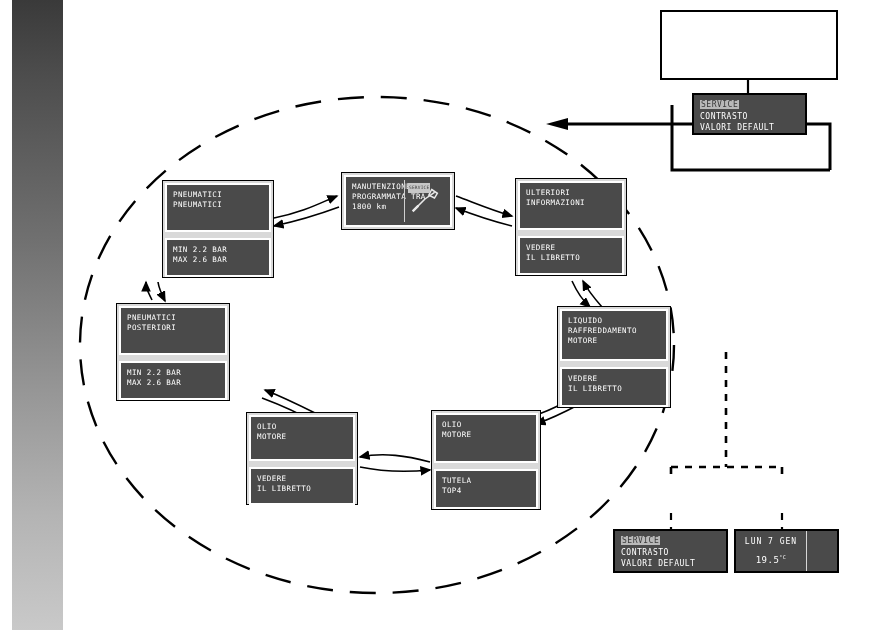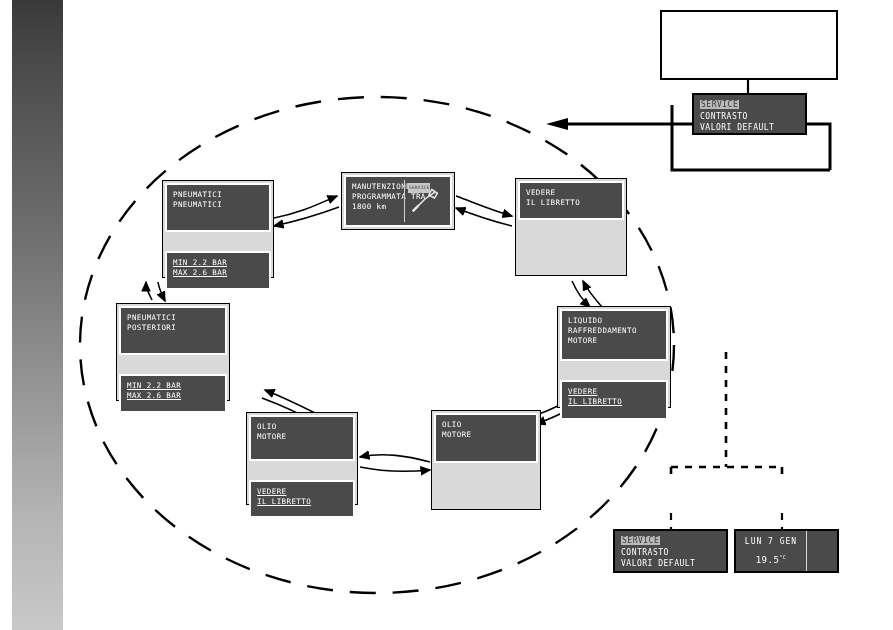--- a/index.html
+++ b/index.html
@@ -31,21 +31,21 @@
     background:#4a4a4a;
     border:2px solid #ffffff;
     box-sizing:border-box;
     color:#ffffff;
     font-size:7.5px;
     line-height:10px;
     letter-spacing:.4px;
     padding:5px 6px;
     position:relative;
   }
-  .screen .panel + .panel{margin-top:19px;text-decoration:underline;}
+  .screen .panel + .panel{margin-top:6px;}
   .screen .line{white-space:pre;}
 
   
   .menu-screen{
     position:absolute;
     background:#4a4a4a;
     border:2px solid #000;
     color:#ffffff;
     font-size:8px;
     line-height:11.5px;
@@ -184,20 +184,24 @@
         <span class="svc-label">SERVICE</span>
         <svg viewBox="0 0 40 40" width="40" height="38">
           <path d="M8,32 L20,20 M20,20 L30,13 M27,10 L33,14 L30,19 L24,16 z" fill="none" stroke="#e8e8e8" stroke-width="1.6"></path>
           <path d="M7,33 L13,27" stroke="#e8e8e8" stroke-width="2.4"></path>
         </svg>
       </div>
     </div>
   </div>
 
   <div class="screen" style="left:503px;top:178px;width:112px;height:98px;">
+    <div class="panel" style="height:49px;">
+      <div class="line">ULTERIORI</div>
+      <div class="line">INFORMAZIONI</div>
+    </div>
     <div class="panel" style="height:39px;">
       <div class="line">VEDERE</div>
       <div class="line">IL LIBRETTO</div>
     </div>
   </div>
 
   <div class="screen" style="left:104px;top:303px;width:114px;height:98px;">
     <div class="panel" style="height:49px;">
       <div class="line">PNEUMATICI</div>
       <div class="line">POSTERIORI</div>
@@ -229,15 +233,19 @@
       <div class="line">VEDERE</div>
       <div class="line">IL LIBRETTO</div>
     </div>
   </div>
 
   <div class="screen" style="left:419px;top:410px;width:110px;height:100px;">
     <div class="panel" style="height:50px;">
       <div class="line">OLIO</div>
       <div class="line">MOTORE</div>
     </div>
+    <div class="panel" style="height:40px;">
+      <div class="line">TUTELA</div>
+      <div class="line">TOP4</div>
+    </div>
   </div>
 
 </div>
 
 </body></html>

